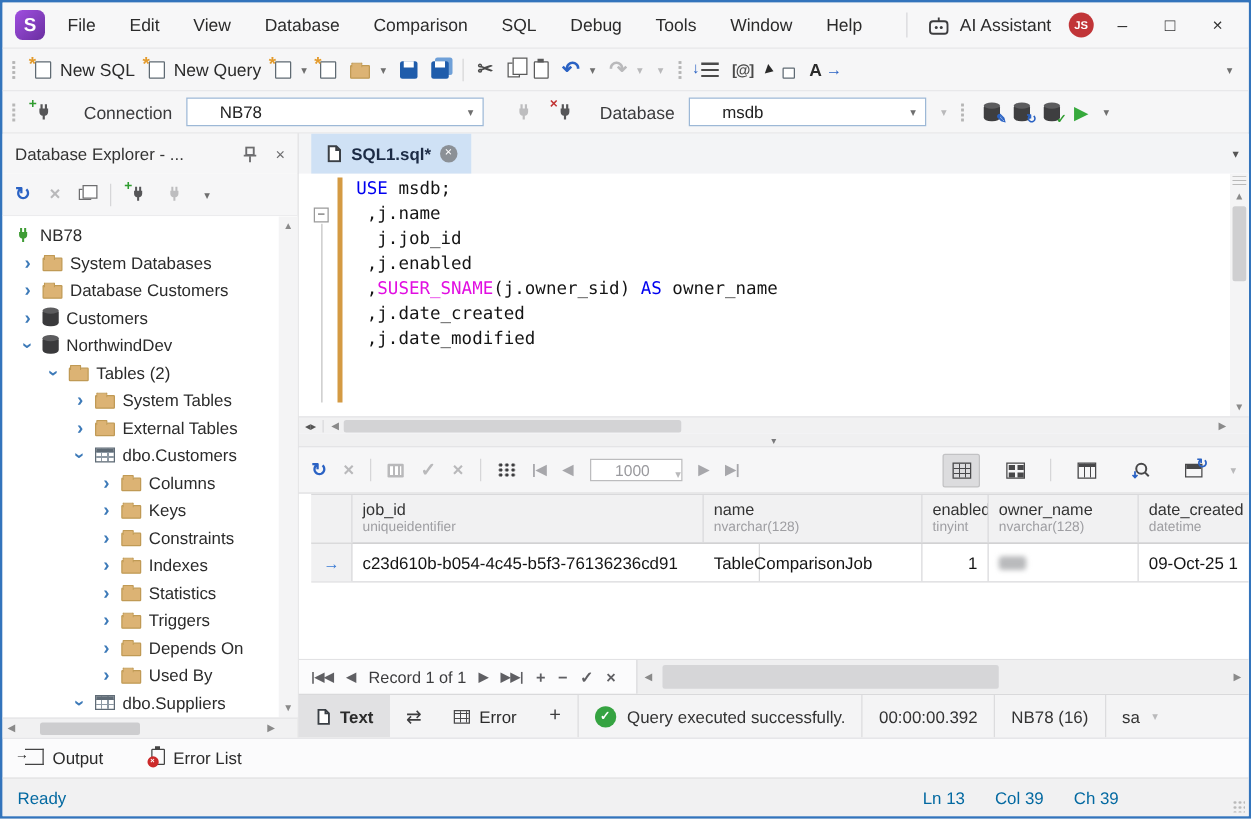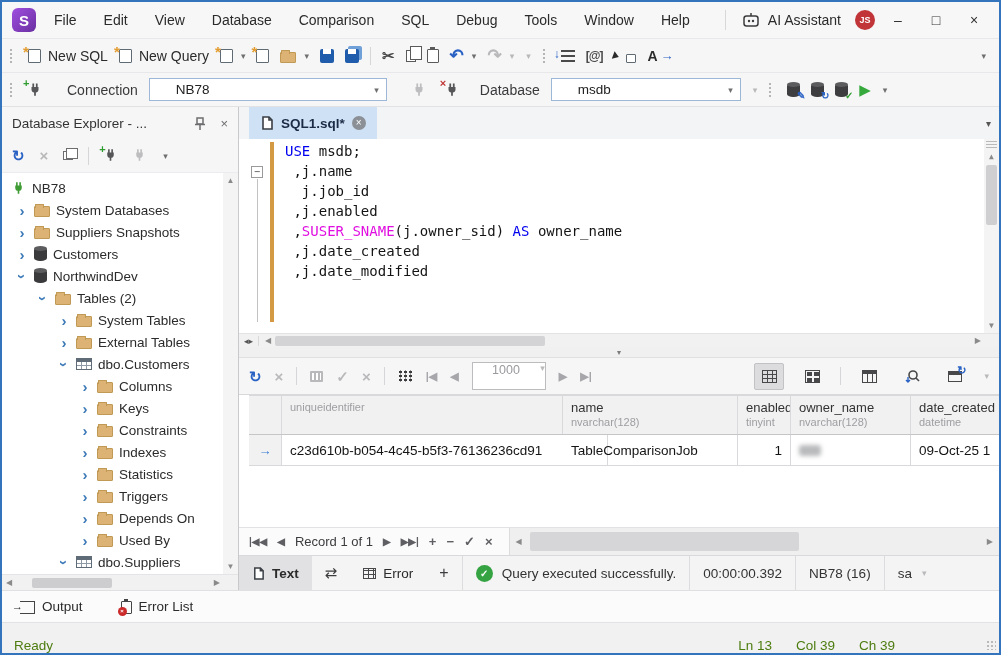--- a/index.html
+++ b/index.html
@@ -6,21 +6,21 @@
   html,body{background:#e9e9e9}
   .win{width:1001px;height:655px;border:2px solid #3374bc;background:#f6f6f7;display:flex;flex-direction:column;font-family:"Liberation Sans",sans-serif;color:#2b2b2b;overflow:hidden;position:relative}
 
   
   .titlebar{height:36px;flex:0 0 36px;display:flex;align-items:center;padding:0 10px;background:#f7f7f8}
   .logo{width:24px;height:24px;border-radius:6px;background:linear-gradient(135deg,#a04fe0,#6a2fa0);color:#fff;font-weight:bold;font-size:15px;display:flex;align-items:center;justify-content:center;margin-right:18px}
   .menus{display:flex;gap:27px;font-size:14px}
   .menus span{cursor:default}
   .tb-right{margin-left:auto;display:flex;align-items:center}
   .tb-sep{width:1px;height:20px;background:#d8d8da;margin:0 16px}
-  .ai{display:flex;gap:8px;font-size:14px}
+  .ai{display:flex;align-items:center;gap:8px;font-size:14px}
   .badge{width:20px;height:20px;border-radius:50%;background:#c13538;color:#fff;font-size:9px;font-weight:bold;display:flex;align-items:center;justify-content:center;margin-left:14px}
   .winbtn{width:30px;text-align:center;font-size:14px;color:#333;margin-left:8px}
 
   
   .toolbar{height:34px;flex:0 0 34px;display:flex;align-items:center;gap:11px;padding:0 7px;border-top:1px solid #e8e8ea;background:#f6f6f7;font-size:14px}
   .grip{width:4px;height:16px;background-image:radial-gradient(circle,#b5b5b5 1.1px,transparent 1.3px);background-size:4px 4px;margin-right:4px}
   .vsep{width:1px;height:18px;background:#d6d6d8}
   .tbtn{display:flex;align-items:center;gap:7px}
   .dd{font-size:9px;color:#6f6f6f;margin-left:1px}
   .ghost{color:#b9b9bb}
@@ -100,21 +100,21 @@
 
   .hsplitter{height:11px;flex:0 0 11px;background:#f0f0f1;border-bottom:1px solid #e0e0e2;display:flex;align-items:center;justify-content:center;color:#7a7a7c;font-size:8px}
 
   
   .res-toolbar{height:37px;flex:0 0 37px;display:flex;align-items:center;gap:13px;padding:0 10px;background:#f6f6f7;border-bottom:1px solid #d9d9db;font-size:15px}
   .ric{font-weight:bold;line-height:1}
   .ric.sm{font-size:11px;color:#a7a7ab}
   .ic-pgrid{position:relative;width:13px;height:11px;background:#b9b9bb;border-radius:1px}
   .ic-pgrid::before{content:"";position:absolute;inset:2px;background:repeating-linear-gradient(90deg,#fff 0 2px,transparent 2px 4px)}
   .ic-fit{width:15px;height:12px;background-image:radial-gradient(circle,#3c3c3e 1.4px,transparent 1.6px);background-size:5px 4px}
-  .pagesize{width:74px;height:28px;border:1px solid #bcbcbe;background:#fff;display:flex;align-items:flex-start;font-size:12.5px;color:#9a9a9e}
+  .pagesize{width:74px;height:18px;border:1px solid #bcbcbe;background:#fff;display:flex;align-items:flex-end;font-size:12.5px;color:#9a9a9e}
   .pagesize .val{flex:1;text-align:center}
   .spacer{flex:1}
   .viewbtn{width:30px;height:27px;display:flex;align-items:center;justify-content:center;border-radius:2px}
   .viewbtn.sel{background:#dcdcde;border:1px solid #c2c2c4}
   .ic-grid3{width:15px;height:13px;border:1px solid #48484a;background-image:repeating-linear-gradient(0deg,transparent 0 3px,#48484a 3px 4px),repeating-linear-gradient(90deg,transparent 0 4px,#48484a 4px 5px)}
   .ic-card{width:15px;height:13px;border:1px solid #48484a;background-image:linear-gradient(#48484a,#48484a),linear-gradient(#48484a,#48484a),linear-gradient(#48484a,#48484a),linear-gradient(#48484a,#48484a);background-size:5px 4px;background-position:1px 1px,8px 1px,1px 7px,8px 7px;background-repeat:no-repeat}
   .ic-colview{width:15px;height:13px;border:1px solid #48484a;background-image:linear-gradient(#48484a 0 3px,transparent 3px),repeating-linear-gradient(90deg,transparent 0 4px,#48484a 4px 5px)}
   .ic-exp{position:relative;width:14px;height:11px;border:1px solid #48484a;background-image:linear-gradient(#48484a 0 3px,transparent 3px)}
   .ic-exp::before{content:"↻";position:absolute;top:-8px;right:-5px;color:#2a62c4;font-size:11px;font-weight:bold}
 
@@ -142,27 +142,27 @@
   
   .dtabs{height:35px;flex:0 0 35px;display:flex;align-items:stretch;background:#f4f4f5;border-top:1px solid #d9d9db;font-size:13.5px}
   .dtab{display:flex;align-items:center;gap:7px;padding:0 13px}
   .dtab.sel{background:#e1e1e3;font-weight:bold}
   .dtab .ic-grid3{width:13px;height:11px}
   .dstat{display:flex;align-items:center;gap:9px;padding:0 13px;border-left:1px solid #dcdcde;color:#333}
   .okball{width:17px;height:17px;border-radius:50%;background:#35a341;color:#fff;font-size:10px;display:flex;align-items:center;justify-content:center;font-weight:bold}
 
   
   .btabs{height:32px;flex:0 0 32px;display:flex;align-items:center;gap:38px;padding-left:18px;background:#fbfbfc;border-top:1px solid #e0e0e2;font-size:13.5px}
-  .btab{display:flex;align-items:flex-end;gap:7px}
+  .btab{display:flex;align-items:flex-start;gap:7px}
   .ic-out{width:15px;height:13px;border:1.5px solid #444;border-left:none;position:relative}
   .ic-out::before{content:"→";position:absolute;left:-8px;top:-2px;font-weight:bold;font-size:11px;color:#222}
   .ic-err{position:relative;width:11px;height:13px;border:1.5px solid #444;border-radius:1px}
   .ic-err::before{content:"";position:absolute;top:-3px;left:2px;width:4px;height:3px;background:#444}
   .ic-err .eb{position:absolute;left:-4px;bottom:-3px;width:9px;height:9px;border-radius:50%;background:#cc2a2a;color:#fff;font-size:6px;line-height:9px;text-align:center;font-weight:bold}
-  .statusbar{height:31px;flex:0 0 31px;display:flex;align-items:flex-end;background:#f1f1f2;border-top:1px solid #e2e2e4;font-size:13.5px;color:#4d7c0f;padding:0 12px;position:relative}
+  .statusbar{height:31px;flex:0 0 31px;display:flex;align-items:center;background:#f1f1f2;border-top:1px solid #e2e2e4;font-size:13.5px;color:#0369a1;padding:0 12px;position:relative}
   .stat-right{margin-left:auto;display:flex;gap:24px;margin-right:92px}
   .gripcorner{position:absolute;right:3px;bottom:3px;width:10px;height:10px;background-image:radial-gradient(circle,#b9b9b9 1px,transparent 1.2px);background-size:4px 4px}
 </style>
 </head>
 <body>
 
 <div class="win">
 
   <div class="titlebar">
     <div class="logo">S</div>
@@ -328,21 +328,21 @@
           <span>NB78</span>
         </div>
         <div class="titem lvl1">
             <span class="chev">›</span>
             <span class="ic-folder"></span>
             <span>System Databases</span>
           </div>
         <div class="titem lvl1">
             <span class="chev">›</span>
             <span class="ic-folder"></span>
-            <span>Suppliers Snapshots</span>
+            <span>Database Customers</span>
           </div>
         <div class="titem lvl1">
             <span class="chev">›</span>
             <span class="db" style="background:#3a3a3c"></span>
             <span>Customers</span>
           </div>
         <div class="titem lvl1">
             <span class="chev exp">›</span>
             <span class="db" style="background:#3a3a3c"></span>
             <span>NorthwindDev</span>
@@ -507,20 +507,21 @@
         <span class="viewbtn">
             <span class="ic-exp"></span>
           </span>
         <span class="dd ghost">▾</span>
       </div>
 
       <div class="grid">
         <div class="ghead">
           <div class="gcell ind" style="left:0;width:33px"></div>
           <div class="gcell" style="left:33px;width:281px">
+            <div class="gname">job_id</div>
               <div class="gtype">uniqueidentifier</div>
           </div>
           <div class="gcell" style="left:314px;width:175px">
             <div class="gname">name</div>
               <div class="gtype">nvarchar(128)</div>
           </div>
           <div class="gcell" style="left:489px;width:53px">
             <div class="gname">enabled</div>
               <div class="gtype">tinyint</div>
           </div>

